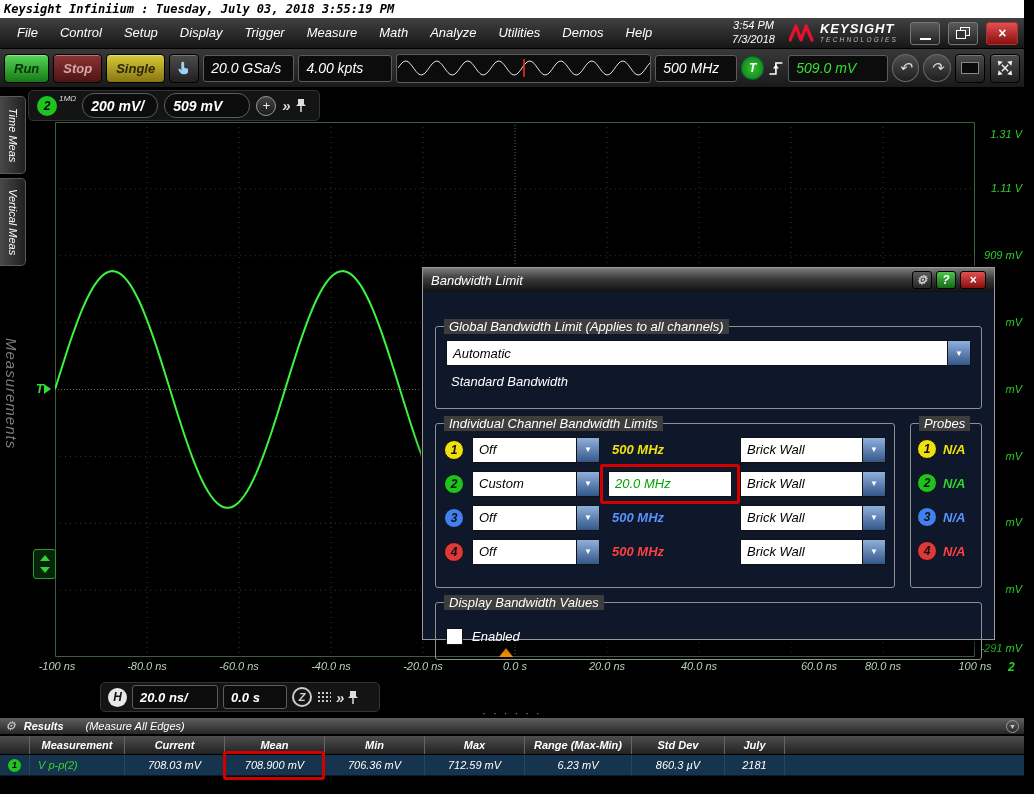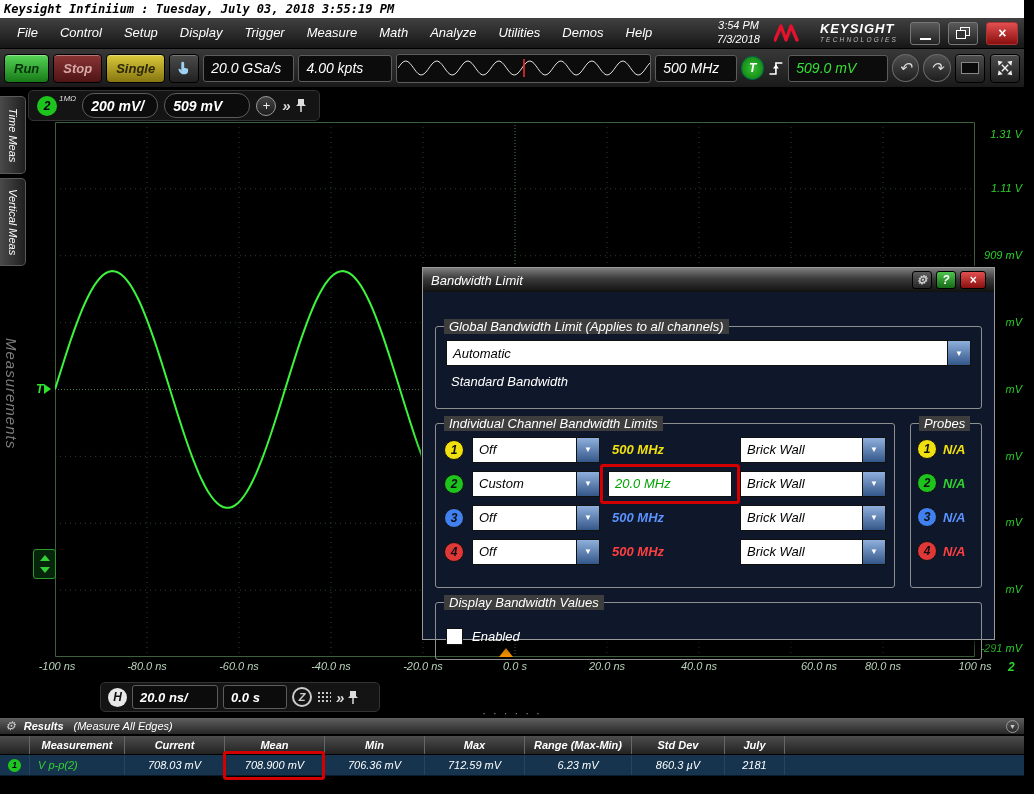--- a/index.html
+++ b/index.html
@@ -10,21 +10,21 @@
   .title-bar{position:absolute;left:0;top:0;width:1024px;height:18px;background:#fff;
     display:flex;align-items:center;padding-left:4px;box-sizing:border-box;
     font-family:"DejaVu Sans Mono",monospace;font-size:12px;font-weight:bold;color:#000;}
 
   
   .menu-bar{position:absolute;left:0;top:18px;width:1024px;height:31px;
     background:linear-gradient(#414141,#161616);display:flex;align-items:center;
     padding-left:6px;box-sizing:border-box;border-bottom:1px solid #000;}
   .menu-item{color:#fff;font-size:13px;padding:0 11px;line-height:30px;cursor:default;}
   .clock{margin-left:auto;text-align:center;color:#fff;font-size:11px;line-height:1.25;}
-  .logo{display:flex;align-items:center;gap:20px;margin:0 12px 0 14px;}
+  .logo{display:flex;align-items:center;gap:5px;margin:0 12px 0 14px;}
   .brand-main{color:#fff;font-size:13px;font-weight:bold;letter-spacing:1px;line-height:1;}
   .brand-sub{color:#bbb;font-size:6.5px;letter-spacing:2.2px;line-height:1;margin-top:2px;}
   .win-btns{display:flex;gap:8px;margin-right:6px;}
   .win-btn{width:30px;height:23px;border:1px solid #777;border-radius:3px;
     background:linear-gradient(#5a5a5a,#222);display:flex;align-items:center;justify-content:center;
     box-sizing:border-box;color:#fff;}
   .win-btn.close{background:linear-gradient(#e25050,#8a0f0f);border-color:#a33;
     font-weight:bold;font-size:14px;width:32px;}
   .min-glyph{width:11px;height:2px;background:#fff;margin-top:12px;}
 
@@ -104,21 +104,21 @@
 
   .splitter{position:absolute;left:0;top:709px;width:1024px;text-align:center;color:#909090;
     font-size:11px;letter-spacing:2px;line-height:8px;}
 
   
   .results-header{position:absolute;left:0;top:718px;width:1024px;height:16px;
     background:linear-gradient(#606060,#262626);display:flex;align-items:center;gap:8px;
     padding:0 5px;box-sizing:border-box;color:#fff;font-size:11px;}
   .gear{color:#c8c8c8;font-size:12px;line-height:1;}
   .res-title{font-weight:bold;}
-  .res-note{margin-left:2px;}
+  .res-note{margin-left:14px;}
   .collapse-circle{margin-left:auto;width:13px;height:13px;border-radius:50%;border:1px solid #999;
     display:flex;align-items:center;justify-content:center;color:#ccc;font-size:7px;box-sizing:border-box;}
 
   .thead{position:absolute;left:0;top:736px;width:1024px;height:18px;display:flex;
     background:linear-gradient(#4d4d4d,#222);border-bottom:1px solid #000;}
   .th{color:#fff;font-size:11px;font-weight:bold;display:flex;align-items:center;
     justify-content:center;border-right:1px solid #666;box-sizing:border-box;}
   .trow{position:absolute;left:0;top:755px;width:1024px;height:20px;display:flex;
     background:#16344e;border-bottom:1px solid #0a1c2c;}
   .td{color:#fff;font-size:11px;display:flex;align-items:center;justify-content:center;

